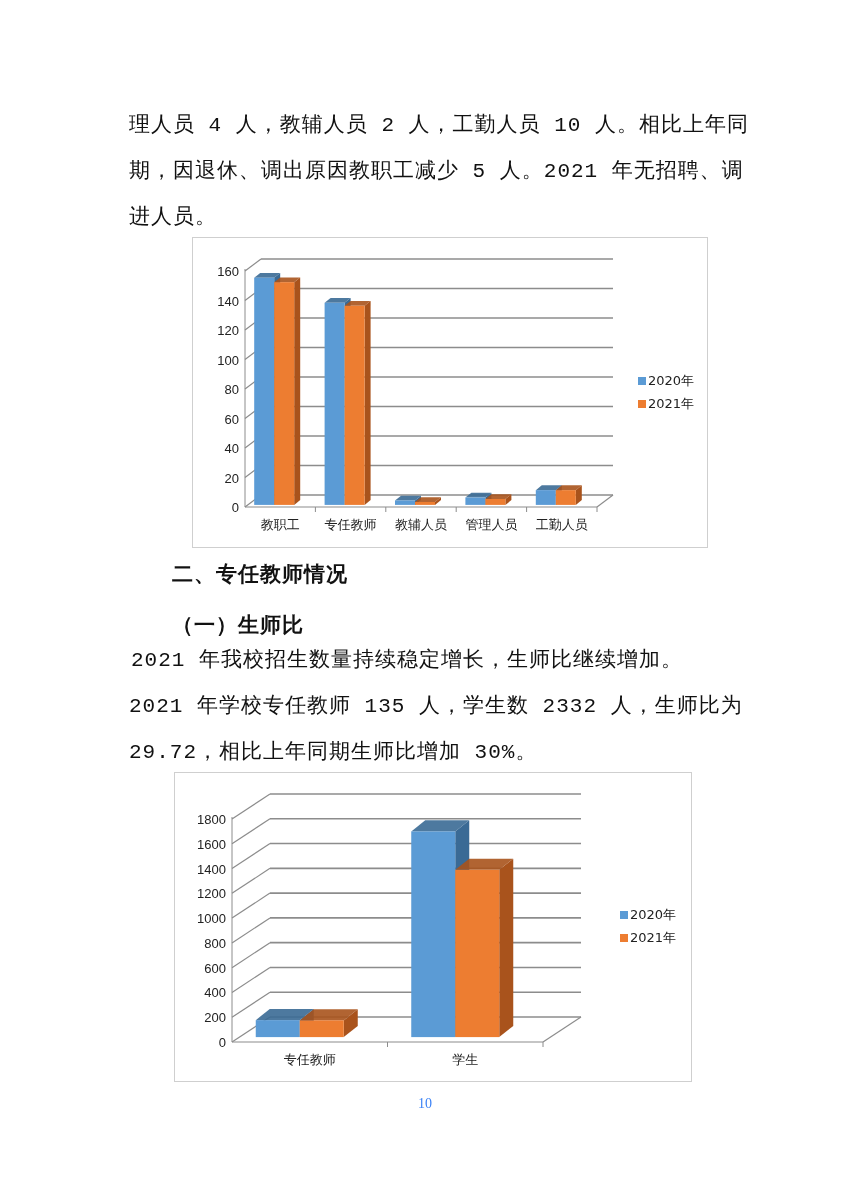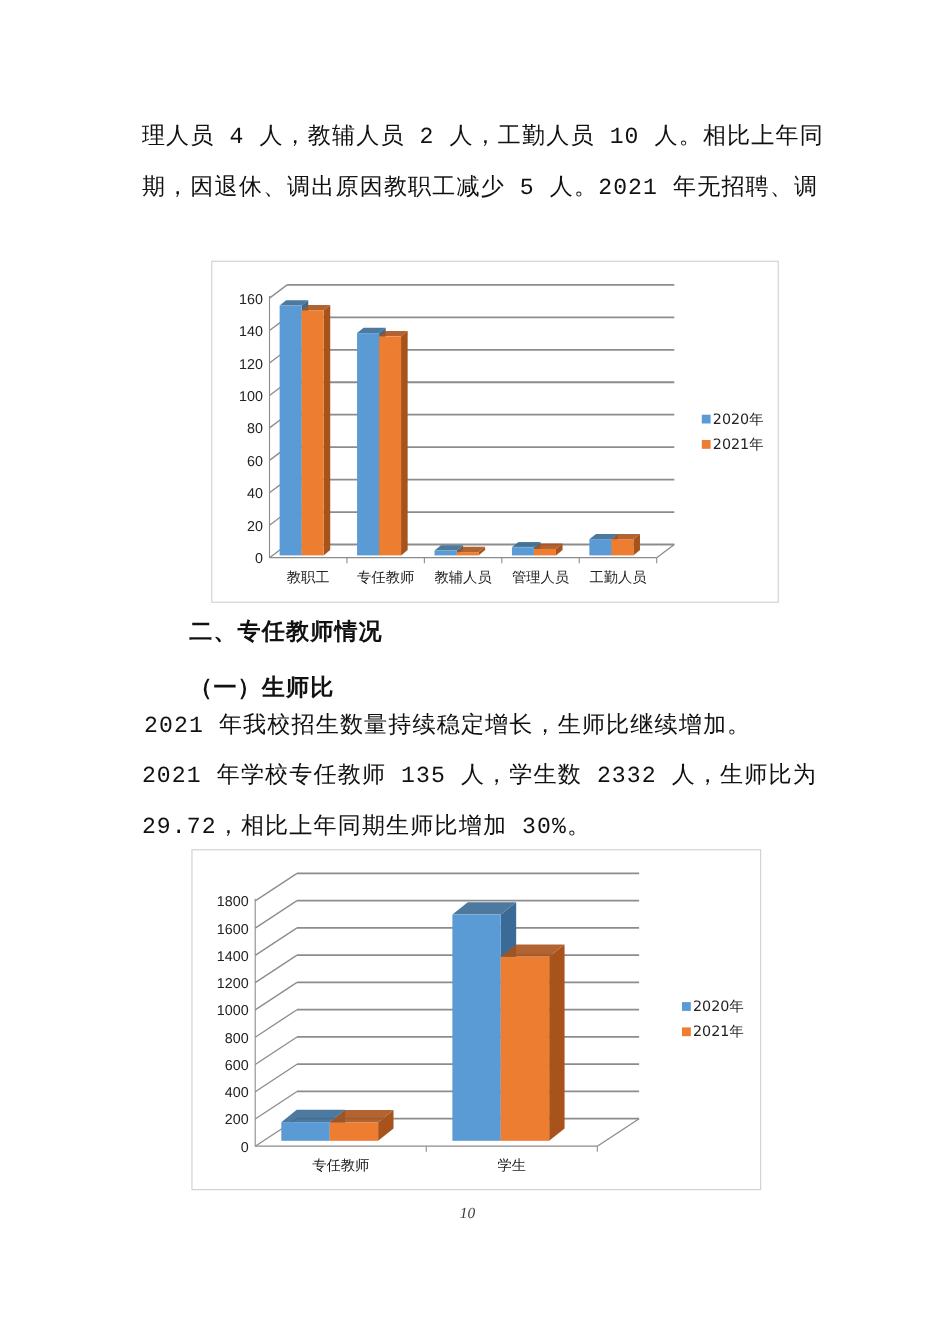--- a/index.html
+++ b/index.html
@@ -4,28 +4,29 @@
 <style>
   html, body { margin:0; padding:0; background:#ffffff; }
   body { width:850px; height:1202px; position:relative; overflow:hidden;
          font-family: "DejaVu Sans", "Liberation Sans", sans-serif; color:#111; }
   .para { position:absolute; left:129px; width:592px; font-size:21px; line-height:46px; letter-spacing:1px;font-family:Liberation Mono, monospace; }
   .para .line { display:block; white-space:nowrap; }
   .heading { position:absolute; font-size:21px; font-weight:bold; letter-spacing:1px; }
   .chart { position:absolute; border:1px solid #cfcfcf; background:#fff; }
   .chart svg { position:absolute; left:0; top:0; }
   .page-num { position:absolute; left:0; width:850px; top:1096px; text-align:center;
-              font-family: "Liberation Serif", serif; font-size:14px; color:#404040;font-style:italic; }
+              font-family: "Liberation Serif", serif; font-size:14px; color:#3b82f6; }
 </style>
 </head>
 <body>
 
 <div class="para" style="top:103px;">
   <span class="line">理人员 4 人，教辅人员 2 人，工勤人员 10 人。相比上年同</span>
   <span class="line">期，因退休、调出原因教职工减少 5 人。2021 年无招聘、调</span>
+  <span class="line">进人员。</span>
 </div>
 
 <div class="chart" style="left:192px; top:237px; width:514px; height:309px;">
   <svg id="chart1" width="514" height="309">
       <line x1="52" y1="269" x2="68" y2="257" stroke="#8c8c8c" stroke-width="1.2"></line>
       <line x1="68" y1="257" x2="420" y2="257" stroke="#8c8c8c" stroke-width="1.6"></line>
       <text x="46" y="274" text-anchor="end" font-size="13" fill="#222" font-family="Liberation Sans, sans-serif">0</text>
       <line x1="52" y1="239.5" x2="68" y2="227.5" stroke="#8c8c8c" stroke-width="1.2"></line>
       <line x1="68" y1="227.5" x2="420" y2="227.5" stroke="#8c8c8c" stroke-width="1.6"></line>
       <text x="46" y="244.5" text-anchor="end" font-size="13" fill="#222" font-family="Liberation Sans, sans-serif">20</text>

